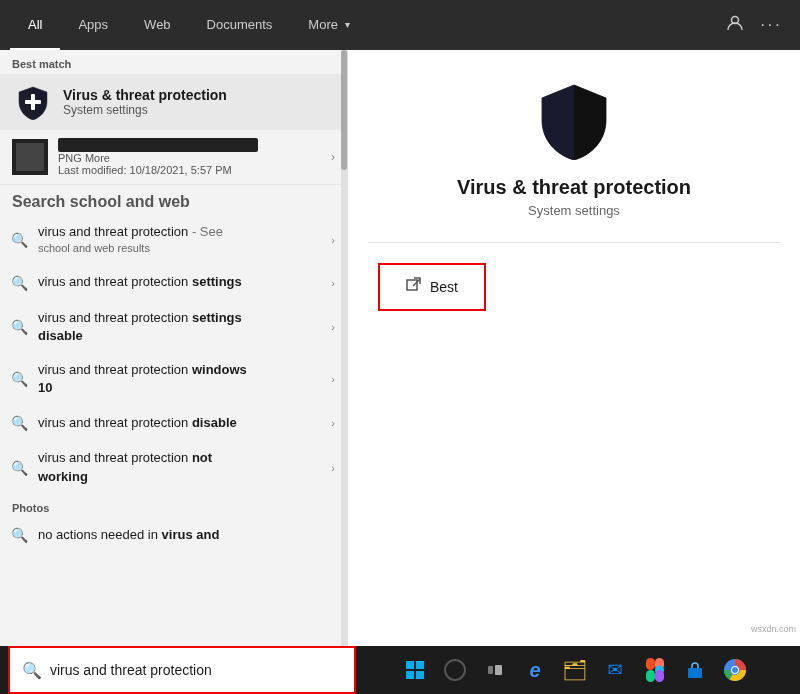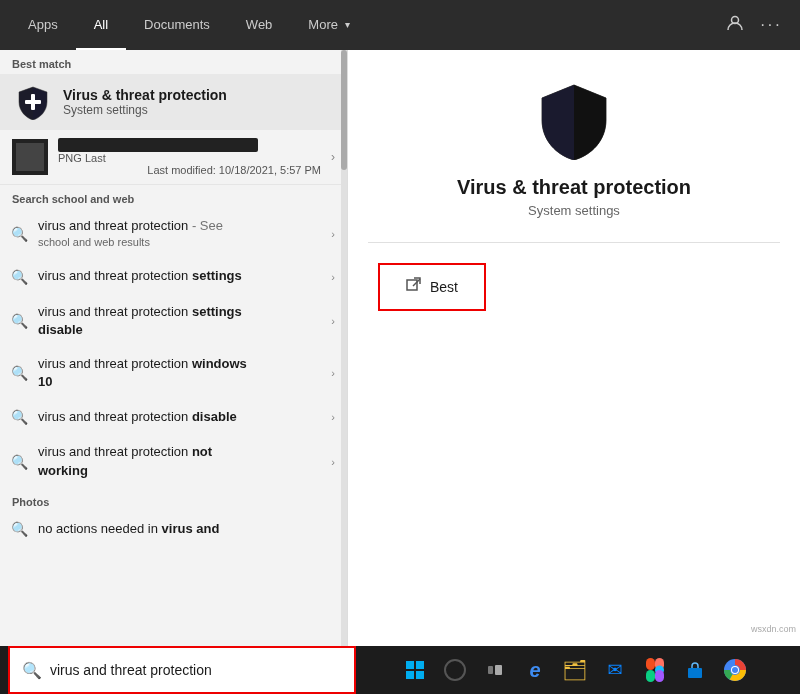--- a/index.html
+++ b/index.html
@@ -130,29 +130,29 @@
     }
     .file-icon-placeholder {
       width: 36px;
       height: 36px;
       background: #222;
       flex-shrink: 0;
       position: relative;
     }
     .file-info { flex: 1; }
     .file-type { font-size: 11px; color: #555; }
-    .file-date { font-size: 11px; color: #555; text-align: right; }
+    .file-date { font-size: 11px; color: #555; }
     .chevron-right {
       font-size: 12px;
       color: #888;
     }
 
     
     .search-section-label {
-      font-size: 11px;
+      font-size: 16px;
       font-weight: 600;
       color: #555;
       padding: 8px 12px 4px 12px;
     }
 
     .search-item {
       display: flex;
       align-items: center;
       padding: 8px 12px 8px 12px;
       cursor: pointer;
@@ -377,31 +377,31 @@
       background: #222;
       width: 200px;
       border-radius: 2px;
     }
   </style>
 </head>
 <body>
 
 <div class="search-nav">
   <div class="nav-tabs">
+    <div class="nav-tab active">
+      <span>All</span>
+    </div>
     <div class="nav-tab">
       <span>Apps</span>
     </div>
-    <div class="nav-tab active">
-      <span>All</span>
+    <div class="nav-tab">
+      <span>Web</span>
     </div>
     <div class="nav-tab">
       <span>Documents</span>
-    </div>
-    <div class="nav-tab">
-      <span>Web</span>
     </div>
     <div class="nav-tab nav-tab-more">
       <span>More</span>
       <span style="font-size:10px; margin-left:3px;">▾</span>
     </div>
   </div>
   <div class="nav-spacer"></div>
   <div class="nav-icons">
     <div class="nav-icon-btn">
       <svg width="18" height="18" viewBox="0 0 18 18" fill="none">
@@ -435,21 +435,21 @@
         <span class="best-match-subtitle">System settings</span>
       </div>
     </div>
 
     <div class="file-item">
       <div class="file-icon-placeholder">
         <div style="width:28px; height:28px; background:#444; margin:4px auto;"></div>
       </div>
       <div class="file-info">
         <div class="redacted-name"></div>
-        <div class="file-type">PNG Last</div>
+        <div class="file-type">PNG More</div>
         <div class="file-date">Last modified: 10/18/2021, 5:57 PM</div>
       </div>
       <span class="chevron-right">›</span>
     </div>
 
     <div class="search-section-label">Search school and web</div>
 
     <div class="search-item">
       <div class="search-item-icon">🔍</div>
       <div class="search-item-text">

